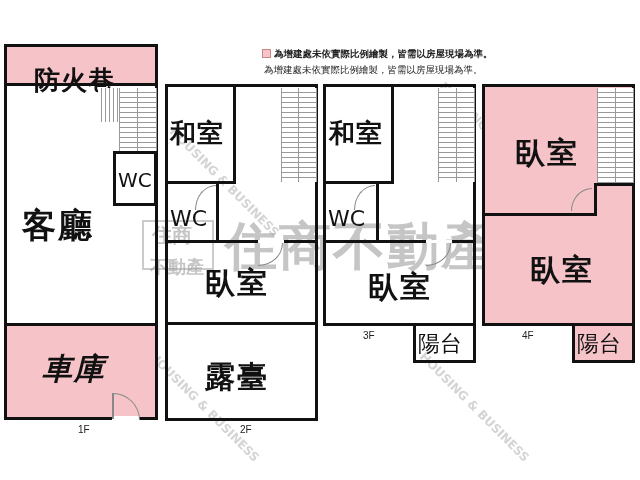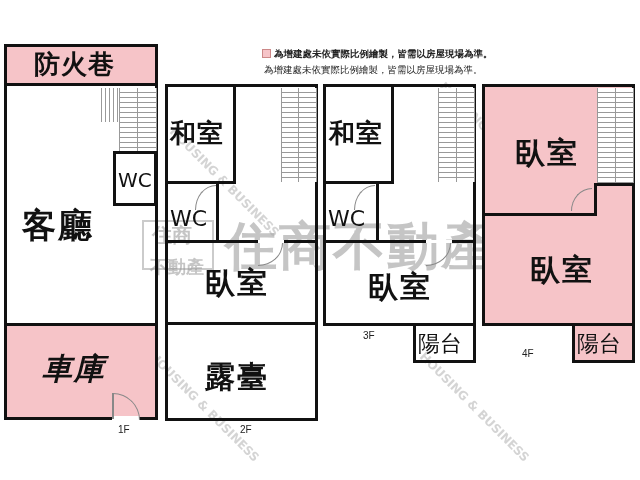--- a/index.html
+++ b/index.html
@@ -36,40 +36,40 @@
 <div class="wm" style="left:152px;top:222px;font-size:20px;font-family:Liberation Mono, monospace;">住商</div>
 <div class="wm" style="left:150px;top:255px;font-size:18px;">不動產</div>
 <div class="wm-diag" style="left:420px;top:130px;">HOUSING &amp; BUSINESS</div>
 <div class="wm-diag" style="left:150px;top:175px;">HOUSING &amp; BUSINESS</div>
 <div class="wm-diag" style="left:130px;top:400px;">HOUSING &amp; BUSINESS</div>
 <div class="wm-diag" style="left:400px;top:400px;">HOUSING &amp; BUSINESS</div>
 
 <div>
 
   <div class="abs wall pink" style="left:4px;top:44px;width:154px;height:42px;"></div>
-  <div class="lbl mid" style="left:34px;top:52px;font-family:Liberation Serif, serif;">防火巷</div>
+  <div class="lbl mid" style="left:34px;top:67px;">防火巷</div>
 
   <div class="abs wall" style="left:4px;top:83px;width:154px;height:243px;"></div>
 
   <div class="stairs" style="left:98px;top:88px;width:20px;height:34px;
        background:repeating-linear-gradient(to right,#fff 0,#fff 3px,#999 3px,#999 4px);border:none;"></div>
   <div class="stairs" style="left:119px;top:88px;width:36px;height:64px;"></div>
   <div class="stairs-mid" style="left:137px;top:88px;height:64px;"></div>
 
   <div class="abs wall" style="left:113px;top:151px;width:44px;height:55px;background:#fff;"></div>
   <div class="lbl sm" style="left:118px;top:170px;">WC</div>
   <div class="lbl big" style="left:22px;top:208px;font-size:34px;">客廳</div>
 
   <div class="abs wall pink" style="left:4px;top:323px;width:154px;height:97px;"></div>
   <div class="lbl big" style="left:42px;top:354px;font-style:italic;">車庫</div>
 
   <div class="abs" style="left:112px;top:416px;width:27px;height:6px;background:#fff;"></div>
   <div class="door" style="left:113px;top:393px;width:26px;height:26px;"></div>
   <div class="abs" style="left:112px;top:393px;width:2px;height:26px;background:#888;"></div>
-  <div class="floor" style="left:78px;top:424px;margin-left:40px;">1F</div>
+  <div class="floor" style="left:78px;top:424px;">1F</div>
 </div>
 
 <div>
   <div class="abs wall" style="left:165px;top:84px;width:153px;height:337px;"></div>
   <div class="stairs" style="left:281px;top:88px;width:34px;height:94px;"></div>
   <div class="stairs-mid" style="left:298px;top:88px;height:94px;"></div>
   <div class="abs wall" style="left:165px;top:84px;width:71px;height:100px;"></div>
   <div class="lbl mid" style="left:170px;top:120px;">和室</div>
 
   <div class="abs" style="left:165px;top:181px;width:54px;height:62px;border-right:3px solid #111;"></div>
@@ -109,14 +109,14 @@
   <div class="stairs-mid" style="left:615px;top:88px;height:95px;"></div>
 
   <div class="abs" style="left:594px;top:183px;width:41px;height:3px;background:#111;"></div>
   <div class="abs" style="left:594px;top:183px;width:3px;height:33px;background:#111;"></div>
   <div class="abs" style="left:482px;top:213px;width:115px;height:3px;background:#111;"></div>
   <div class="door" style="left:571px;top:188px;width:20px;height:22px;transform:scaleX(-1);"></div>
   <div class="lbl big" style="left:515px;top:138px;">臥室</div>
   <div class="lbl big" style="left:530px;top:255px;">臥室</div>
   <div class="abs wall pink" style="left:572px;top:323px;width:63px;height:40px;"></div>
   <div class="lbl sm" style="left:577px;top:333px;font-size:22px;">陽台</div>
-  <div class="floor" style="left:522px;top:348px;text-align:right;">4F</div>
+  <div class="floor" style="left:522px;top:330px;text-align:right;">4F</div>
 </div>
 
 </body></html>

